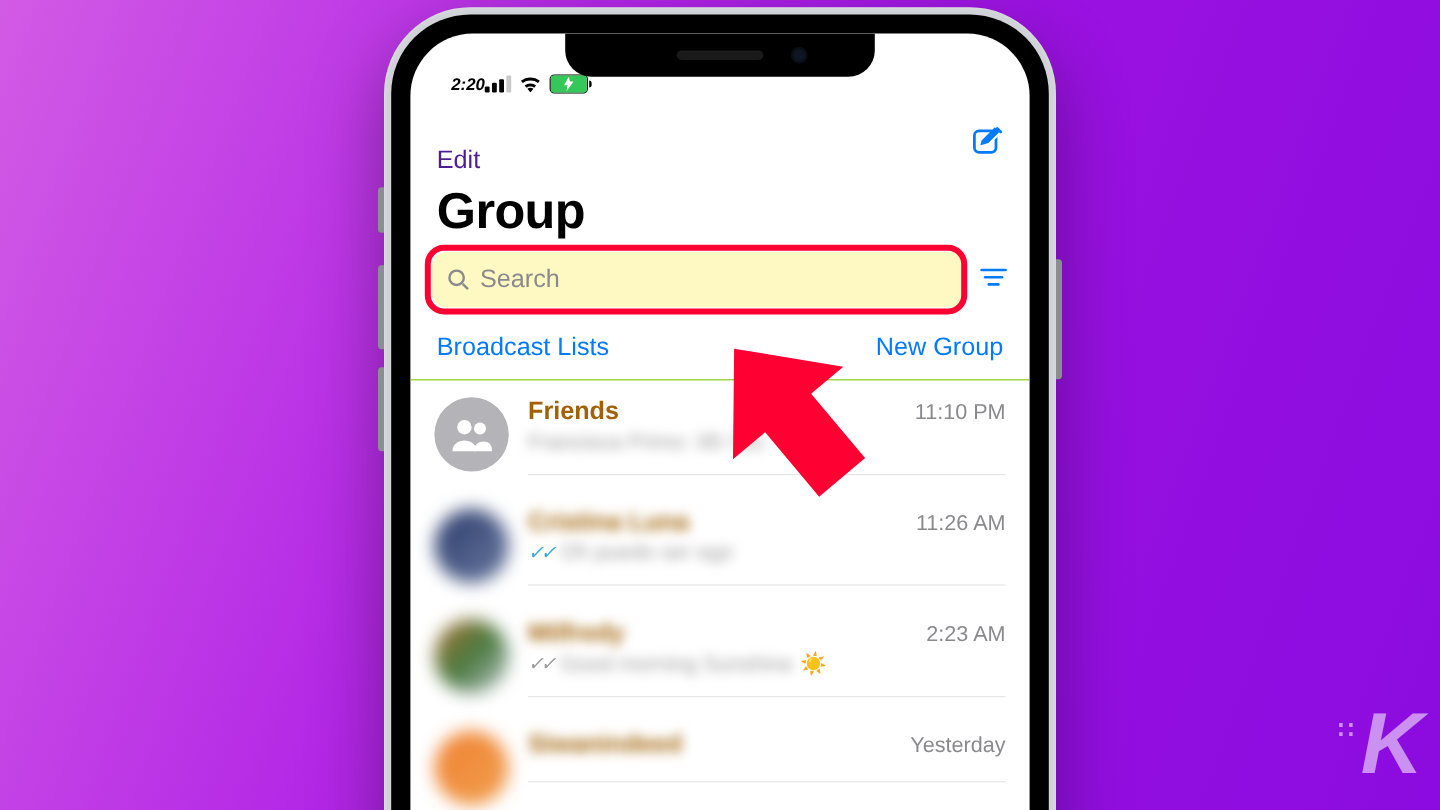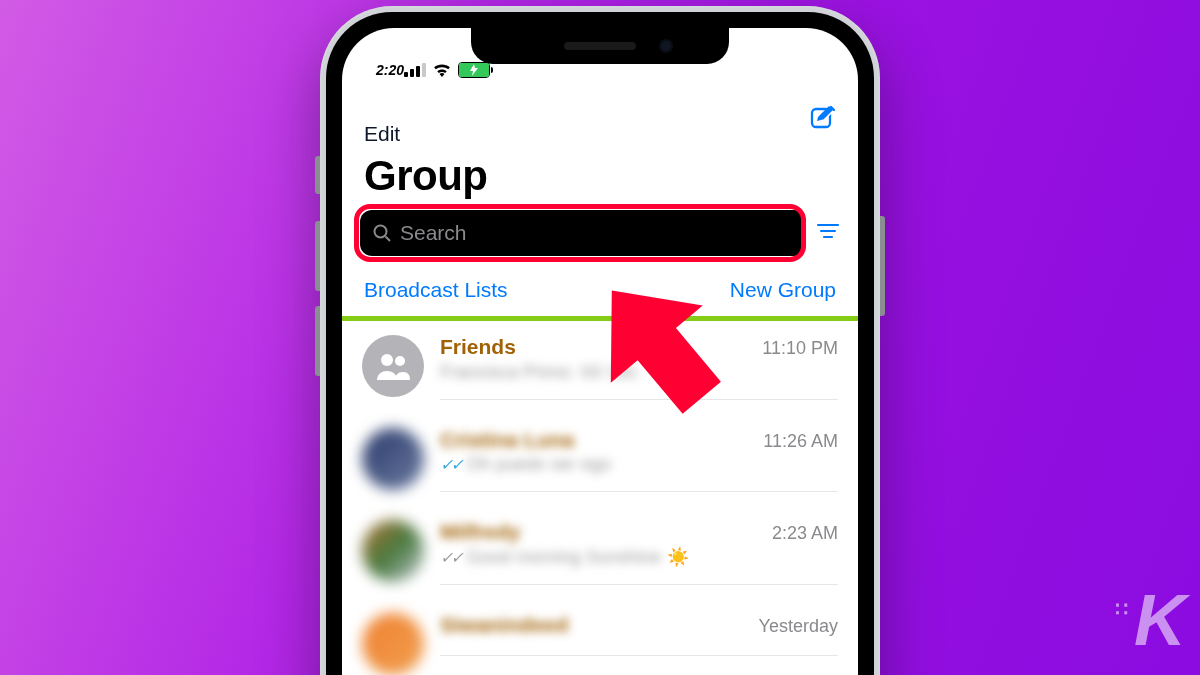--- a/index.html
+++ b/index.html
@@ -89,41 +89,41 @@
   .battery::after{content:"";position:absolute;right:-4px;top:4px;width:2.5px;height:6px;background:#000;border-radius:0 2px 2px 0}
   .battery-fill{height:100%;width:100%;background:#34c759;border-radius:2px;display:flex;align-items:center;justify-content:center;color:#fff;font-size:11px;font-weight:bold}
 
   
   .nav {
     display:flex;
     justify-content:space-between;
     align-items:center;
     padding: 14px 22px 2px 22px;
   }
-  .nav .link { color:#0f172a; font-size:21px;margin-top:28px; }
+  .nav .link { color:#4c1d95; font-size:21px;margin-top:28px; }
   .compose { color:#007aff; }
 
   .title {
     font-size: 42px;
     font-weight: 800;
     letter-spacing:-0.5px;
     padding: 4px 22px 10px 22px;
   }
 
   .search-row{
     display:flex;
     align-items:center;
     gap:10px;
     padding: 0 18px 14px 18px;
     position:relative;
   }
   .search-box{
     flex:1;
     height:46px;
-    background:#000000;
+    background:#fef9c3;
     border-radius:12px;
     display:flex;
     align-items:center;
     padding:0 12px;
     color:#8a8a8e;
     font-size:21px;
     gap:8px;
   }
   .search-highlight{
     position:absolute;
@@ -134,21 +134,21 @@
     pointer-events:none;
   }
   .filter-icon{color:#007aff;}
 
   .secondary-links{
     display:flex;
     justify-content:space-between;
     padding: 8px 22px 14px 22px;
     color:#007aff;
     font-size:21px;
-    border-bottom:5px solid #84cc16;
+    border-bottom:1px solid #84cc16;
   }
 
   .chat{
     display:flex;
     align-items:flex-start;
     gap:16px;
     padding: 14px 20px 14px 20px;
   }
   .chat + .chat { }
   .chat .avatar{

